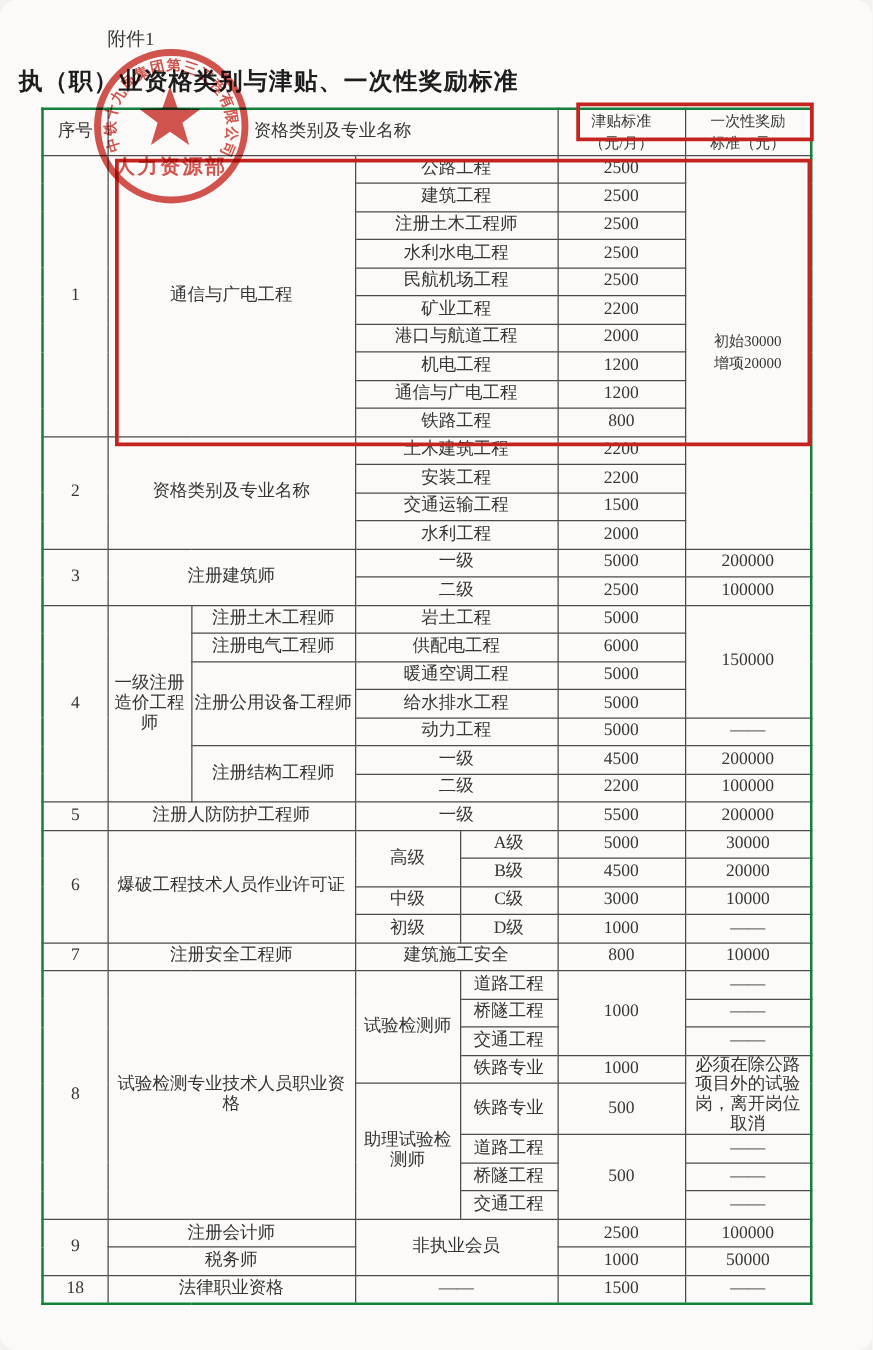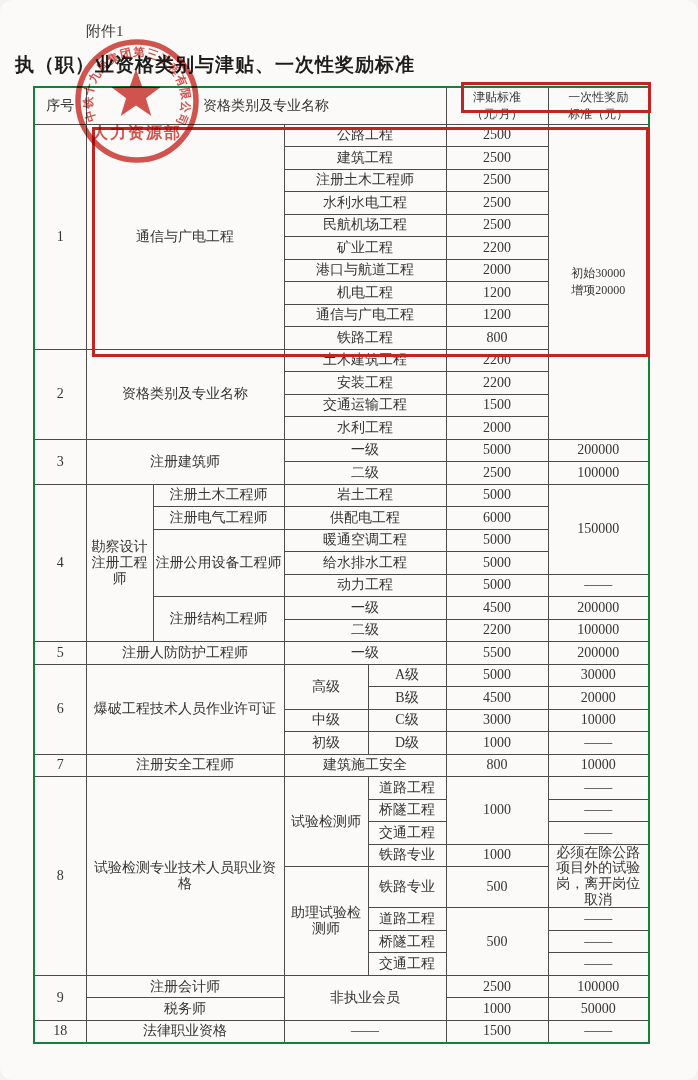--- a/index.html
+++ b/index.html
@@ -138,21 +138,21 @@
       <td>200000</td>
     </tr>
     <tr class="body">
       <td colspan="2">二级</td>
       <td>2500</td>
       <td>100000</td>
     </tr>
 
     <tr class="body">
       <td rowspan="7">4</td>
-      <td rowspan="7" class="catwrap">勘察设计注册工程师</td>
+      <td rowspan="7" class="catwrap">一级注册造价工程师</td>
       <td>注册土木工程师</td>
       <td colspan="2">岩土工程</td>
       <td>5000</td>
       <td rowspan="4">150000</td>
     </tr>
     <tr class="body">
       <td>注册电气工程师</td>
       <td colspan="2">供配电工程</td>
       <td>6000</td>
     </tr>

